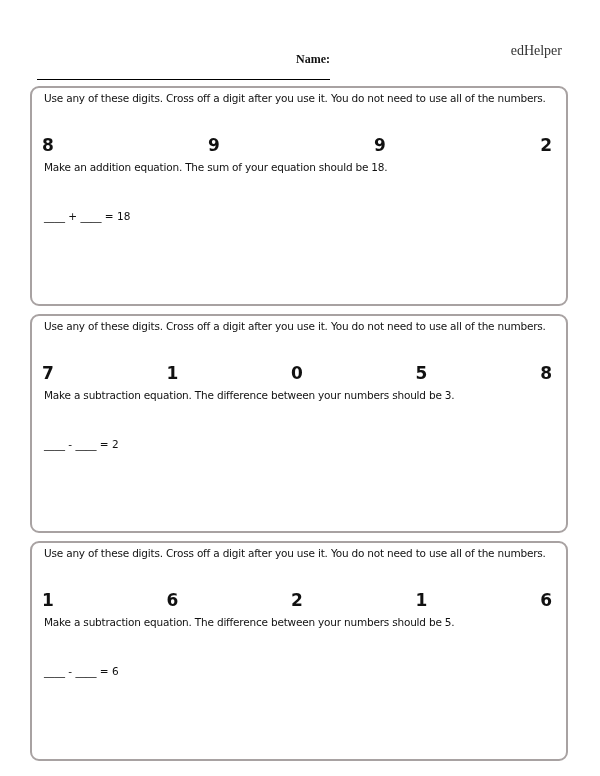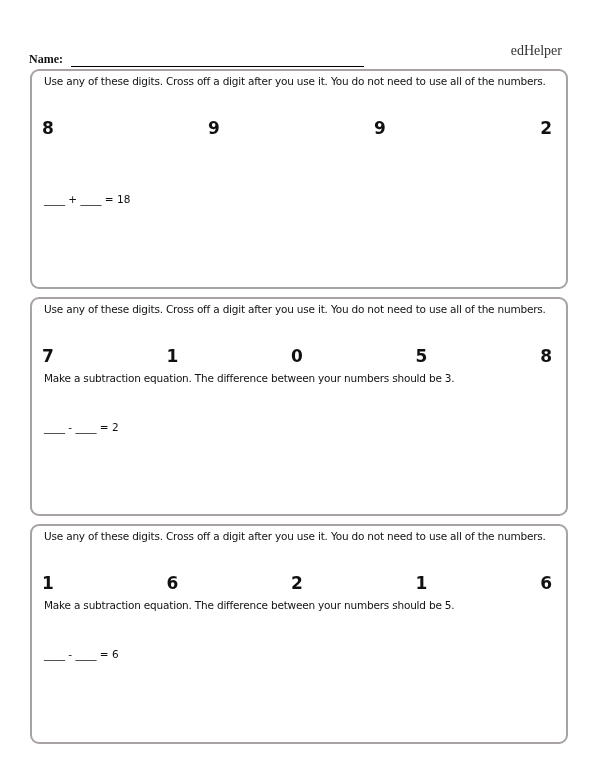--- a/index.html
+++ b/index.html
@@ -1,20 +1,20 @@
 <!DOCTYPE html>
 <html><head>
 <meta charset="utf-8">
 <style>
   html, body { margin: 0; padding: 0; background: #ffffff; }
   body { width: 600px; height: 776px; position: relative; overflow: hidden; font-family: "DejaVu Sans", sans-serif; color: #111; }
   .brand { position: absolute; top: 43px; right: 38px; font-family: "Liberation Serif", serif; font-size: 14px; color: #333; }
-  .name-row { position: absolute; top: 52px; left: 29px; font-family: "Liberation Serif", serif; font-weight: bold; font-size: 12px; display: flex; align-items: flex-end; }
+  .name-row { position: absolute; top: 52px; left: 29px; font-family: "Liberation Serif", serif; font-weight: bold; font-size: 12px; display: flex; align-items: flex-end; flex-direction: column; }
   .name-line { display: inline-block; width: 293px; border-bottom: 1px solid #000; margin-left: 8px; height: 12px; }
-  .box { position: absolute; left: 30px; width: 538px; border: 2px solid #a8a2a2; border-radius: 9px; box-sizing: border-box; }
+  .box { position: absolute; left: 30px; width: 538px; border: 2px solid #a8a2a2; border-radius: 9px; box-sizing: border-box; margin-top: 17px; }
   .instr { position: absolute; left: 12px; top: 4px; right: 14px; font-size: 10.5px; line-height: 12px; letter-spacing: -0.2px; }
   .digits { position: absolute; left: 10px; right: 14px; top: 47px; display: flex; justify-content: space-between; font-size: 17px; font-weight: bold; }
   .task { position: absolute; left: 12px; top: 73px; font-size: 10.5px; letter-spacing: -0.2px; }
   .eq { position: absolute; left: 12px; top: 122px; font-size: 10.5px; }
 </style>
 </head>
 <body>
 
 <div class="brand">edHelper</div>
 <div class="name-row">
@@ -23,20 +23,21 @@
 </div>
 
 <div class="box" style="top:69px;height:220px;">
   <div class="instr">Use any of these digits.  Cross off a digit after you use it.  You do not need to use all of the numbers.</div>
   <div class="digits">
     <span>8</span>
     <span>9</span>
     <span>9</span>
     <span>2</span>
   </div>
+  <div class="task">Make an addition equation.  The sum of your equation should be 18.</div>
   <div class="eq">____ + ____ = 18</div>
 </div>
 
 <div class="box" style="top:297px;height:219px;">
   <div class="instr">Use any of these digits.  Cross off a digit after you use it.  You do not need to use all of the numbers.</div>
   <div class="digits">
     <span>7</span>
     <span>1</span>
     <span>0</span>
     <span>5</span>

